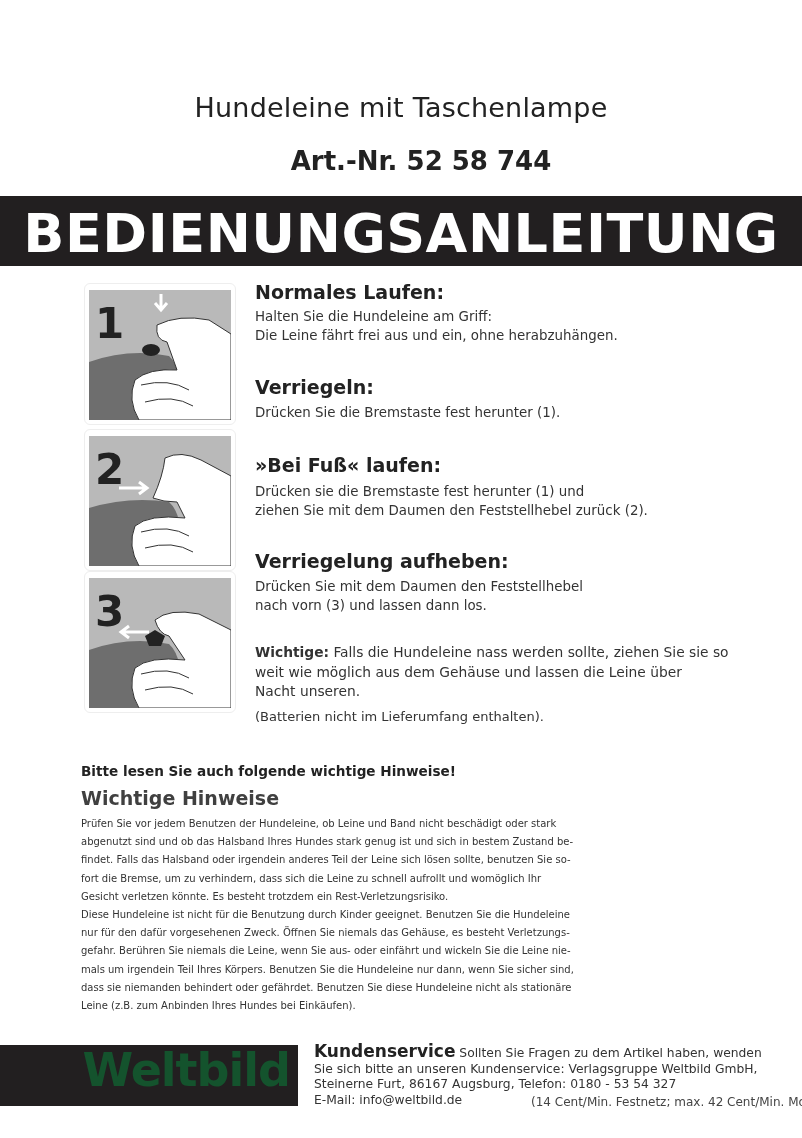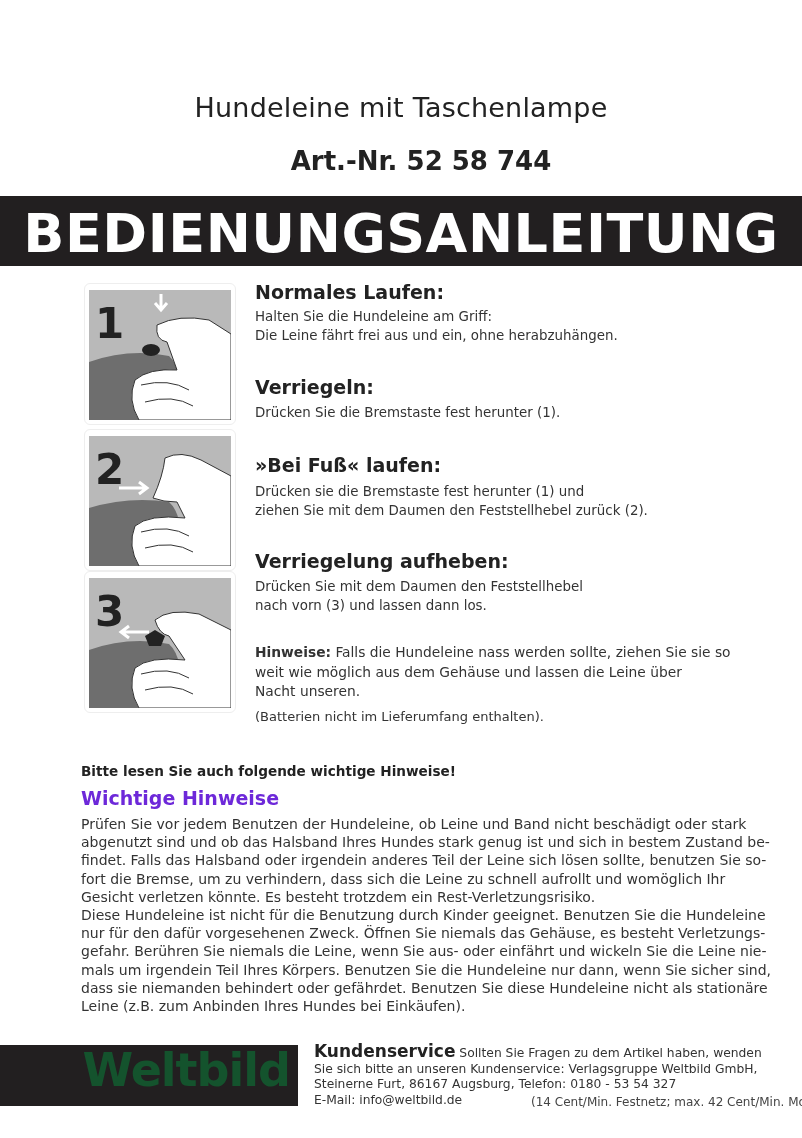--- a/index.html
+++ b/index.html
@@ -7,22 +7,22 @@
   .abs{position:absolute;}
   .title{left:0;width:802px;top:92px;text-align:center;font-size:27px;color:#222;letter-spacing:0.2px;}
   .artnr{left:0;width:802px;top:146px;text-align:center;font-size:26px;font-weight:bold;color:#222;padding-left:20px;}
   .band{left:0;top:196px;width:802px;height:70px;background:#221f20;}
   .band-text{left:0;width:802px;top:202px;text-align:center;color:#fff;font-size:54px;font-weight:bold;letter-spacing:0.5px;}
   .fig{left:84px;width:150px;height:140px;border:1px solid #eee;border-radius:6px;background:#fff;}
   .fig svg{position:absolute;left:4px;top:6px;}
   .h{font-size:19px;font-weight:bold;color:#222;}
   .p{font-size:13.4px;line-height:19px;color:#333;}
   .warn-lead{left:81px;top:763px;font-size:13.6px;font-weight:bold;color:#222;}
-  .warn-h{left:81px;top:787px;font-size:19px;font-weight:bold;color:#6d28d9;}
-  .warn-body{left:81px;top:815px;width:660px;font-size:14px;line-height:18.2px;color:#333;}
+  .warn-h{left:81px;top:787px;font-size:19px;font-weight:bold;color:#404040;}
+  .warn-body{left:81px;top:815px;width:660px;font-size:10px;line-height:18.2px;color:#333;}
   .warn-body div{white-space:nowrap;}
   .logo-bar{left:0;top:1045px;width:298px;height:61px;background:#221f20;}
   .logo{left:0;width:290px;top:1043px;text-align:right;color:#14532d;font-size:46px;font-weight:bold;letter-spacing:-1px;}
   .ks{left:314px;top:1044px;font-size:12.3px;line-height:15.5px;color:#333;width:420px;}
   .ks b{font-size:17px;color:#222;}
   .fine{font-size:12px;color:#444;position:absolute;left:217px;top:51px;white-space:nowrap;}
 </style>
 </head>
 <body>
 
@@ -84,21 +84,21 @@
   <div>ziehen Sie mit dem Daumen den Feststellhebel zurück (2).</div>
 </div>
 
 <div class="abs h" style="left:255px;top:550px;">Verriegelung aufheben:</div>
 <div class="abs p" style="left:255px;top:577px;">
   <div>Drücken Sie mit dem Daumen den Feststellhebel</div>
   <div>nach vorn (3) und lassen dann los.</div>
 </div>
 
 <div class="abs p" style="left:255px;top:643px;font-size:13.8px;line-height:19.5px;">
-  <div><b>Hinweise:</b><span> Falls die Hundeleine nass werden sollte, ziehen Sie sie so</span></div>
+  <div><b>Wichtige:</b><span> Falls die Hundeleine nass werden sollte, ziehen Sie sie so</span></div>
   <div>weit wie möglich aus dem Gehäuse und lassen die Leine über</div>
   <div>Nacht unseren.</div>
 </div>
 
 <div class="abs p" style="left:255px;top:707px;font-size:13px;">
   <div>(Batterien nicht im Lieferumfang enthalten).</div>
 </div>
 
 <div class="abs warn-lead">Bitte lesen Sie auch folgende wichtige Hinweise!</div>
 <div class="abs warn-h">Wichtige Hinweise</div>

